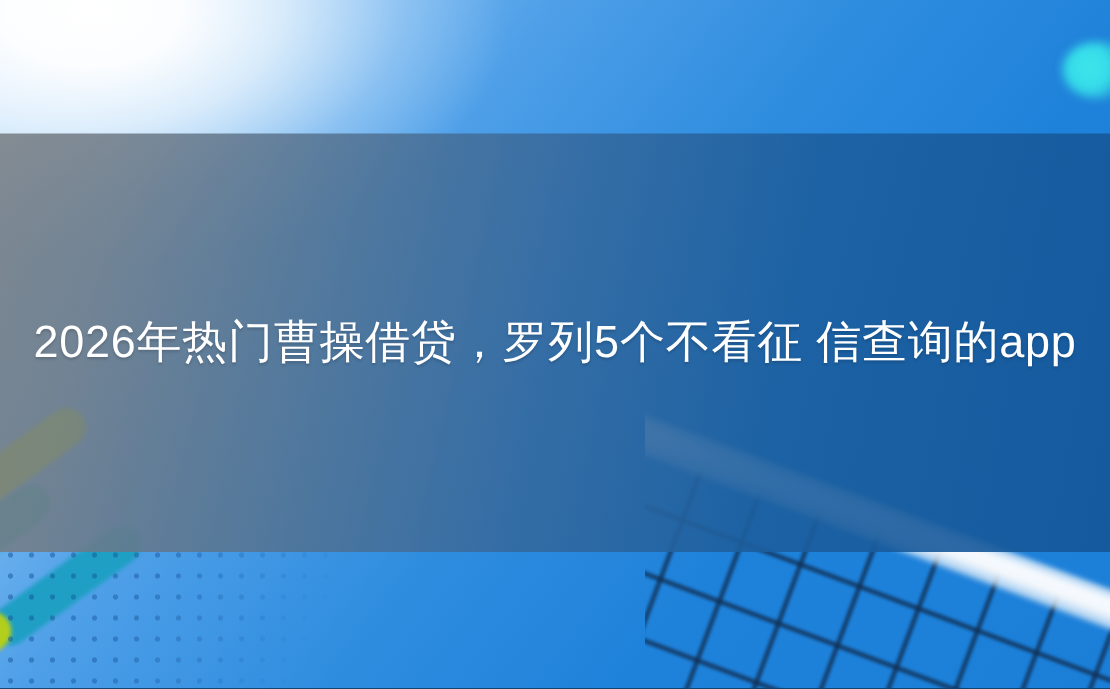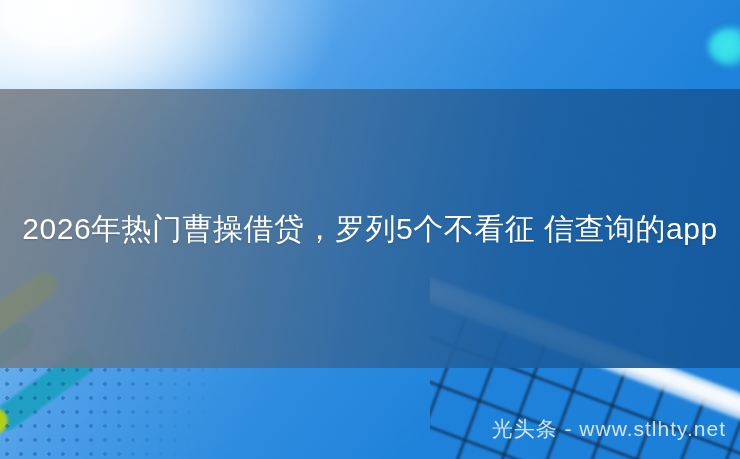--- a/index.html
+++ b/index.html
@@ -189,15 +189,14 @@
   </div>
   <div class="dots"></div>
 
   <div class="overlay-band">
     <h1 class="title">
       <span>2026年热门曹操借贷，罗列5个不看征</span>
       <span>信查询的app</span>
     </h1>
   </div>
 
-  <div class="watermark">光头条 - www.stlhty.net</div>
 
 </div>
 
 </body></html>

